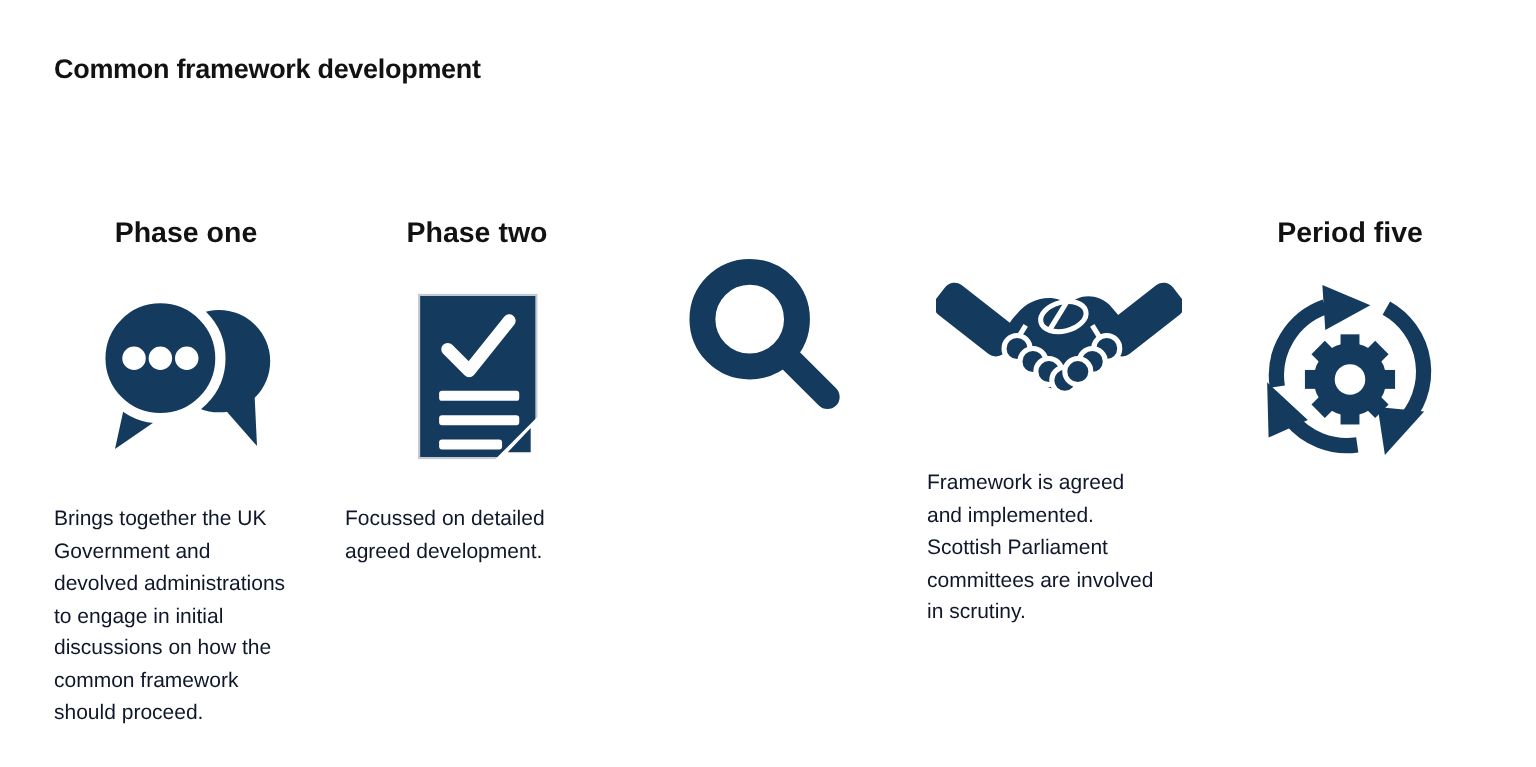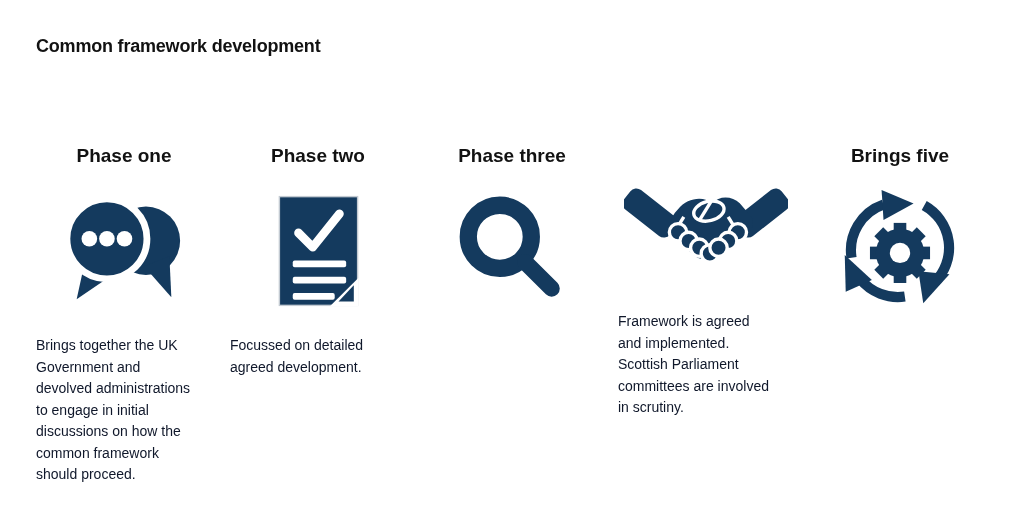--- a/index.html
+++ b/index.html
@@ -94,21 +94,20 @@
           <rect x="28" y="109" width="44" height="7" rx="2" fill="#ffffff"></rect>
 
           <path d="M 97,123 L 97,93 L 67,123 Z" fill="#ffffff"></path>
           <path d="M 76,118 L 92,101 L 92,118 Z" fill="currentColor"></path>
         </svg>
       </div>
       <p class="desc">Focussed on detailed agreed development.</p>
     </div>
 
     <div class="phase">
-      <div class="phase-label">Phase three</div>
       <div class="icon-wrap">
         <svg width="122" height="122" viewBox="0 0 120 120" aria-hidden="true">
           <circle cx="48" cy="46" r="31" fill="none" stroke="currentColor" stroke-width="17"></circle>
           <line x1="73" y1="71" x2="99" y2="97" stroke="currentColor" stroke-width="16" stroke-linecap="round"></line>
         </svg>
       </div>
     </div>
 
     <div class="phase">
       <div class="icon-wrap">
@@ -141,21 +140,21 @@
 
           <circle cx="118" cy="58" r="9" fill="currentColor" stroke="#ffffff" stroke-width="3.5"></circle>
           <circle cx="108" cy="67" r="9" fill="currentColor" stroke="#ffffff" stroke-width="3.5"></circle>
           <circle cx="98" cy="74" r="9" fill="currentColor" stroke="#ffffff" stroke-width="3.5"></circle>
         </svg>
       </div>
       <p class="desc">Framework is agreed and implemented. Scottish Parliament committees are involved in scrutiny.</p>
     </div>
 
     <div class="phase">
-      <div class="phase-label">Brings five</div>
+      <div class="phase-label">Period five</div>
       <div class="icon-wrap">
         <svg width="126" height="126" viewBox="0 0 130 130" aria-hidden="true">
 
           <path d="M 15,72 A 50,50 0 0 1 48,17" fill="none" stroke="currentColor" stroke-width="10.5"></path>
           <polygon points="46,2 79,16 48,33" fill="currentColor"></polygon>
           <path d="M 90,18 A 50,50 0 0 1 101,97" fill="none" stroke="currentColor" stroke-width="10.5"></path>
           <polygon points="116,89 89,119 84,86" fill="currentColor"></polygon>
           <path d="M 70,112 A 50,50 0 0 1 24,94" fill="none" stroke="currentColor" stroke-width="10.5"></path>
           <polygon points="8,69 36,95 9,107" fill="currentColor"></polygon>
 

